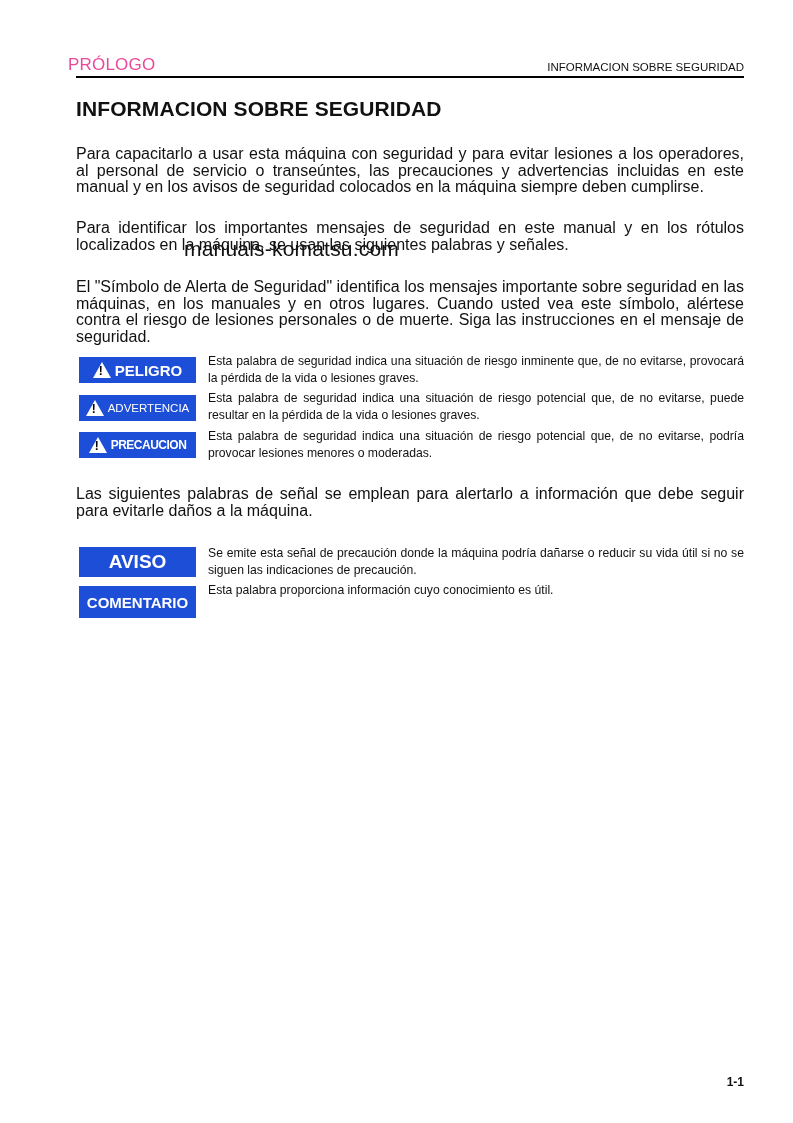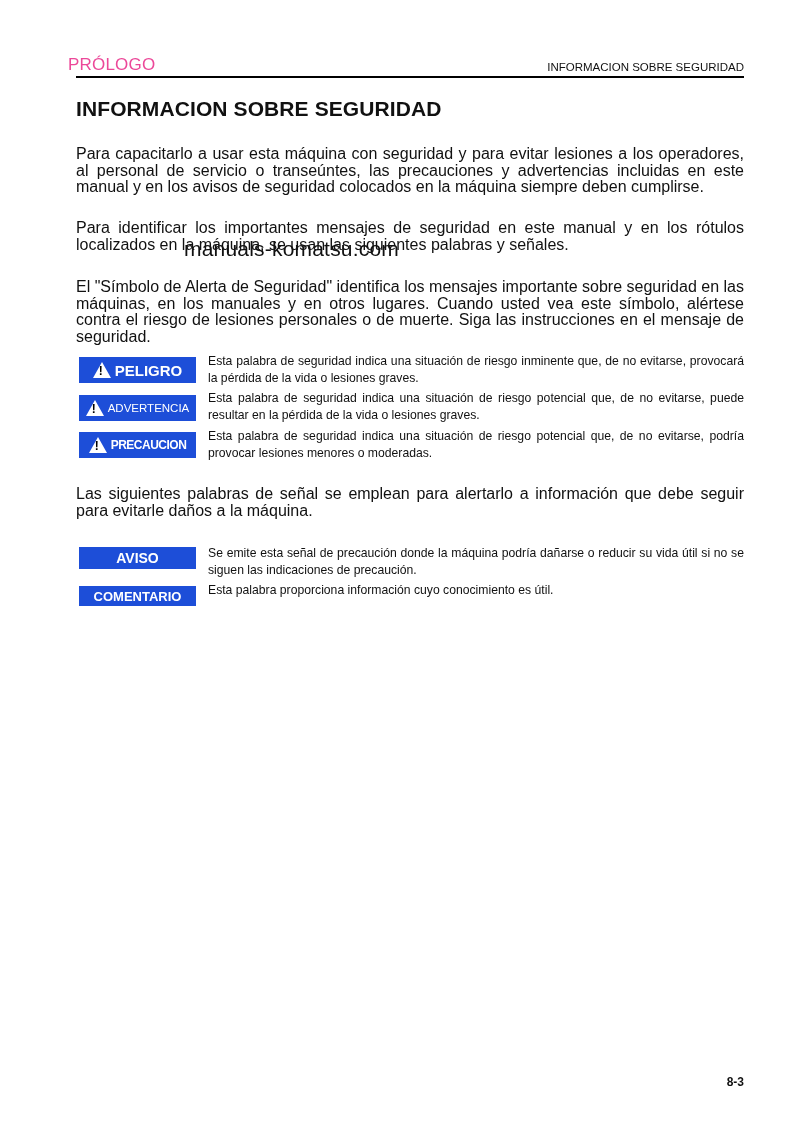--- a/index.html
+++ b/index.html
@@ -83,23 +83,23 @@
 <p class="desc" style="top:390px;">Esta palabra de seguridad indica una situación de riesgo potencial que, de no evitarse, puede resultar en la pérdida de la vida o lesiones graves.</p>
 
 <div class="badge" style="top:432px; font-size:12px; letter-spacing:-0.5px;">
   <span class="tri"></span>
   <span class="badge-label">PRECAUCION</span>
 </div>
 <p class="desc" style="top:428px;">Esta palabra de seguridad indica una situación de riesgo potencial que, de no evitarse, podría provocar lesiones menores o moderadas.</p>
 
 <p class="para" style="top:486px;">Las siguientes palabras de señal se emplean para alertarlo a información que debe seguir para evitarle daños a la máquina.</p>
 
-<div class="badge" style="top:547px; height:22px; font-size:14px;justify-content:center;">
+<div class="badge" style="top:547px; height:30px; font-size:19px;justify-content:center;">
   <span class="badge-label">AVISO</span>
 </div>
 <p class="desc" style="top:545px;">Se emite esta señal de precaución donde la máquina podría dañarse o reducir su vida útil si no se siguen las indicaciones de precaución.</p>
 
-<div class="badge" style="top:586px; height:20px; font-size:13px;">
+<div class="badge" style="top:586px; height:32px; font-size:15px;">
   <span class="badge-label">COMENTARIO</span>
 </div>
 <p class="desc" style="top:582px;">Esta palabra proporciona información cuyo conocimiento es útil.</p>
 
-<div class="pagenum">8-3</div>
+<div class="pagenum">1-1</div>
 
 </body></html>

